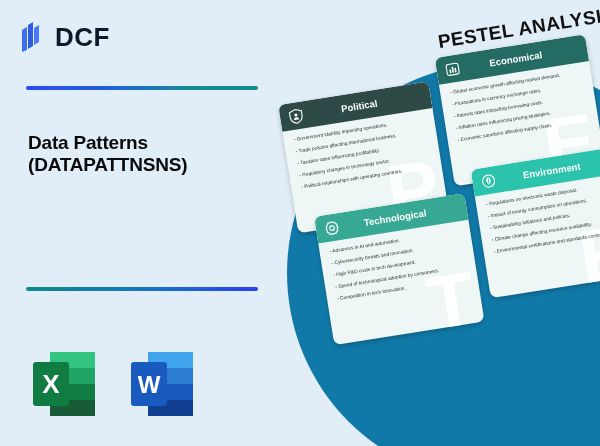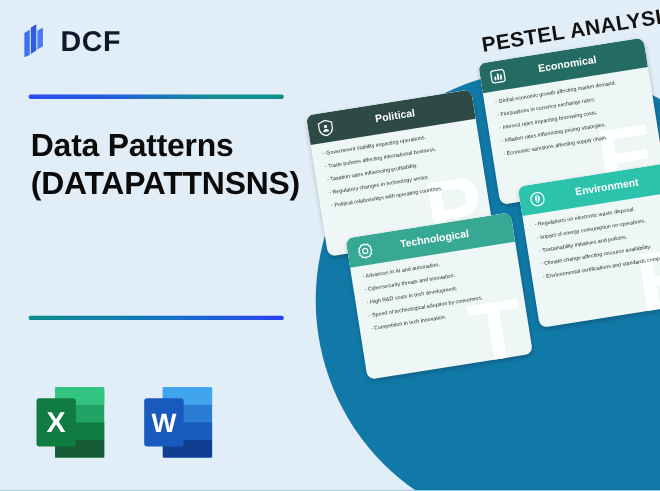--- a/index.html
+++ b/index.html
@@ -57,23 +57,23 @@
     background: linear-gradient(90deg, #2a4bf5 0%, #2060d8 35%, #13908f 75%, #0f8f8c 100%);
   }
   .divider.bottom {
     top: 287px;
     background: linear-gradient(90deg, #0e8b8c 0%, #1573c4 55%, #2a40f2 100%);
   }
 
   .doc-title {
     position: absolute;
     left: 28px;
-    top: 116px;
+    top: 132px;
     width: 262px;
-    font-size: 29px;
+    font-size: 19px;
     line-height: 1.18;
     font-weight: bold;
     color: #0b0b0b;
     letter-spacing: -0.2px;
     word-break: break-word;
   }
 
   .file-icons {
     position: absolute;
     left: 33px;

